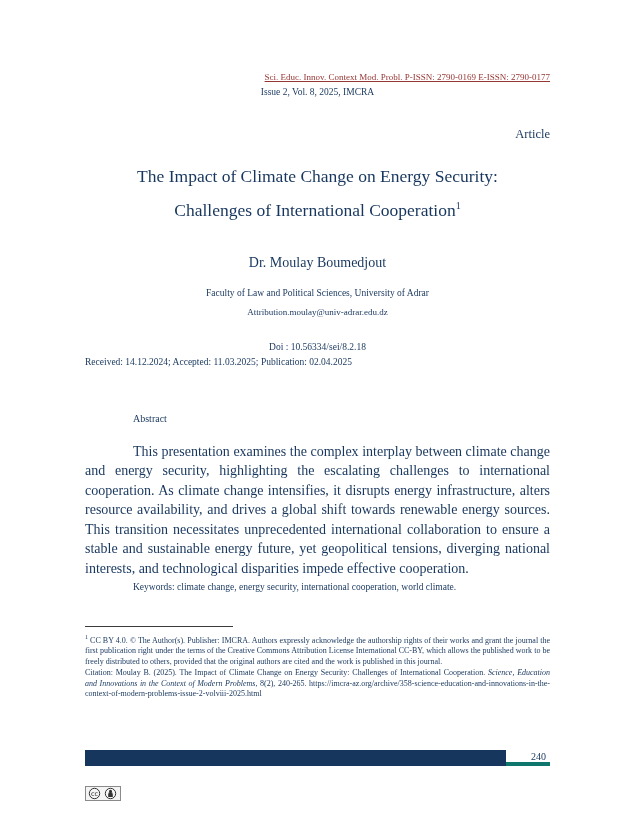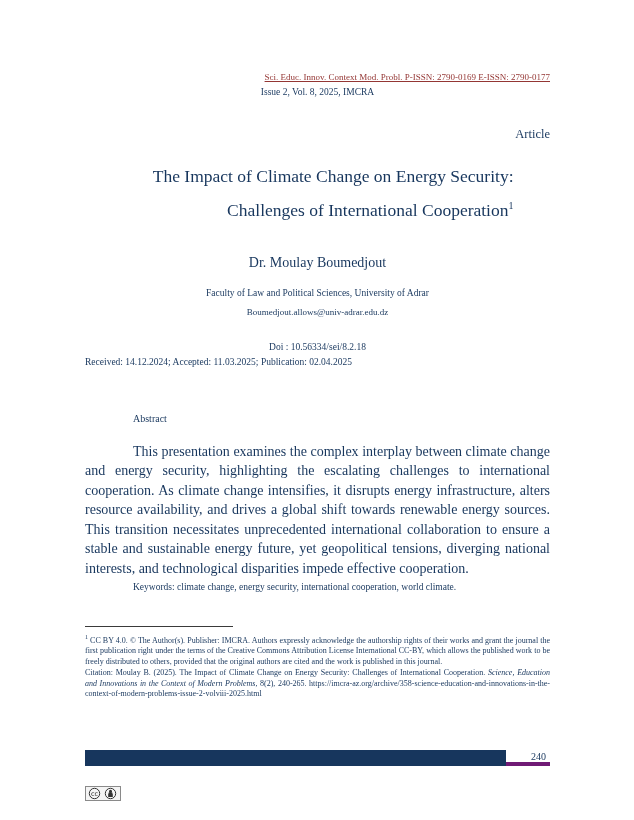--- a/index.html
+++ b/index.html
@@ -14,21 +14,21 @@
   .content { padding:72px 84px 0 85px; }
 
   .journal-line {
     text-align:right; font-size:9px; color:#943634;
     text-decoration:underline; display:block;
   }
   .issue-line { text-align:center; font-size:9.5px; margin-top:5px; }
   .article-type { text-align:right; font-size:12.5px; margin-top:30px; }
 
   .title {
-    width:392px; margin:20px auto 0; text-align:right;
+    width:392px; margin:20px auto 0; text-align:center;
     font-size:17.5px; line-height:29px; font-weight:normal;
   }
   .title sup { font-size:10px; }
 
   .author { text-align:center; font-size:14px; margin-top:30px; font-weight:normal; }
   .affiliation { text-align:center; font-size:9.5px; margin-top:17px; }
   .email { text-align:center; font-size:9px; margin-top:9px; }
   .email a { color:#17365d; text-decoration:none; }
 
   .doi { text-align:center; font-size:9.5px; margin-top:25px; }
@@ -52,21 +52,21 @@
   .footnote sup { font-size:6px; }
   .citation .journal-italic { font-style:italic; }
   .citation .cite-url { color:#17365d; text-decoration:none; }
 
   .footer {
     position:absolute; left:85px; right:84px; top:750px;
     height:16px; display:flex; align-items:stretch;
   }
   .footer-bar { flex:1; background:#17365d; }
   .footer-page {
-    width:44px; background:#ffffff; border-bottom:4px solid #701a75;
+    width:44px; background:#ffffff; border-bottom:4px solid #0f766e;
     color:#17365d; font-size:10px;
     display:flex; align-items:center; justify-content:flex-end;
     padding-right:4px;
   }
 
   .cc-badge { position:absolute; left:85px; top:786px; }
 </style>
 </head>
 <body>
 
@@ -78,21 +78,21 @@
     <div class="issue-line">Issue 2, Vol. 8, 2025, IMCRA</div>
 
     <div class="article-type">Article</div>
 
     <h1 class="title"><span>The Impact of Climate Change on Energy Security: Challenges of International Cooperation</span><sup>1</sup></h1>
 
     <h2 class="author">Dr. Moulay Boumedjout</h2>
 
     <div class="affiliation">Faculty of Law and Political Sciences, University of Adrar</div>
 
-    <div class="email"><a href="#">Boumedjout.allows@univ-adrar.edu.dz</a></div>
+    <div class="email"><a href="#">Attribution.moulay@univ-adrar.edu.dz</a></div>
 
     <div class="doi">Doi : 10.56334/sei/8.2.18</div>
 
     <div class="dates">Received: 14.12.2024; Accepted: 11.03.2025;   Publication: 02.04.2025</div>
 
     <h3 class="abstract-heading">Abstract</h3>
 
     <p class="abstract-body">This presentation examines the complex interplay between climate change and energy security, highlighting the escalating challenges to international cooperation. As climate change intensifies, it disrupts energy infrastructure, alters resource availability, and drives a global shift towards renewable energy sources. This transition necessitates unprecedented international collaboration to ensure a stable and sustainable energy future, yet geopolitical tensions, diverging national interests, and technological disparities impede effective cooperation.</p>
 
     <p class="keywords">Keywords: climate change, energy security, international cooperation, world climate.</p>

